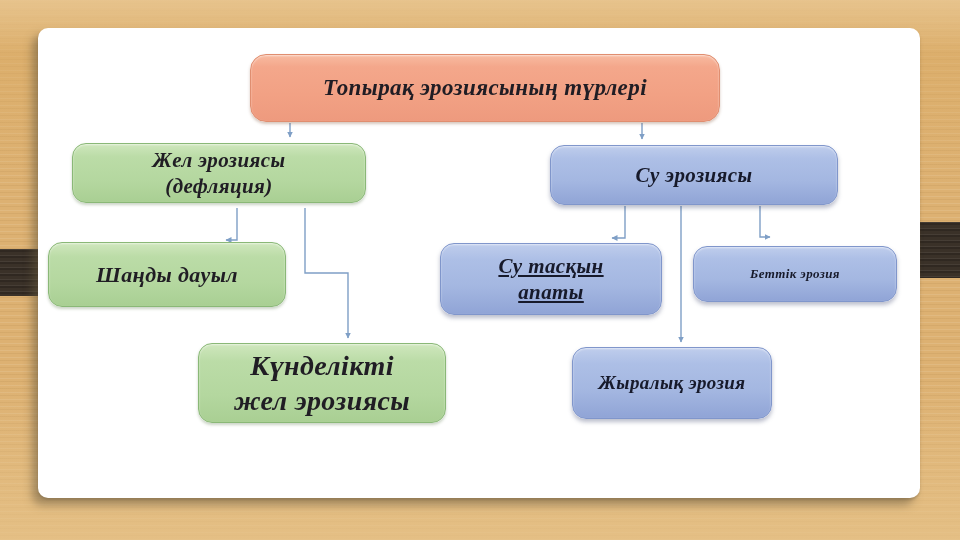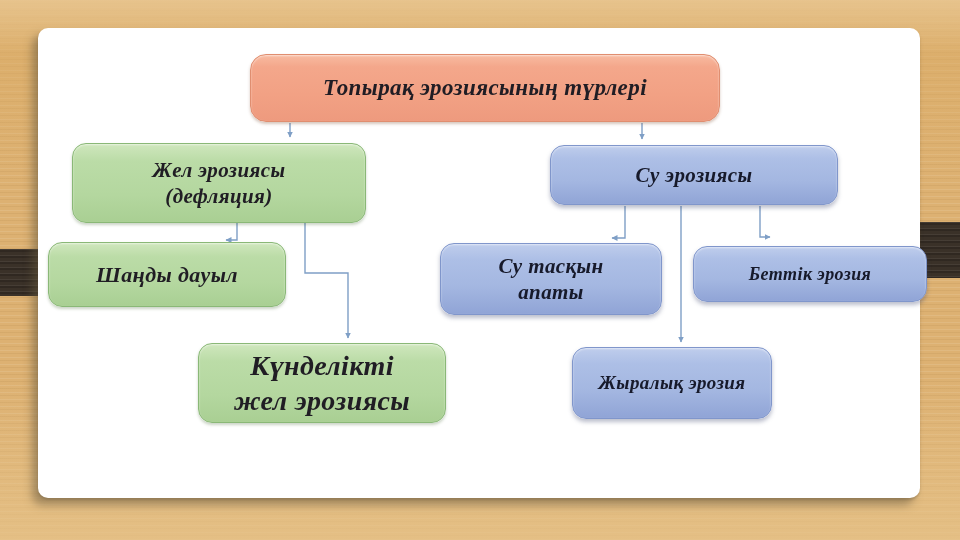--- a/index.html
+++ b/index.html
@@ -71,29 +71,29 @@
   }
   .blue {
     background: linear-gradient(180deg, #bfcdec 0%, #adbfe6 22%, #a4b7e1 60%, #90a4d6 100%);
     border: 1.5px solid #8096cb;
     border-radius: 14px;
     box-shadow: 0 3px 4px rgba(60,70,110,0.35), inset 0 1px 2px rgba(255,255,255,0.55);
     color: #171a2b;
   }
 
   .node-root            { left: 250px; top:  54px; width: 470px; height: 68px; font-size: 23px; }
-  .node-wind            { left:  72px; top: 143px; width: 294px; height: 80px; font-size: 21px; }
+  .node-wind            { left:  72px; top: 143px; width: 294px; height: 60px; font-size: 21px; }
   .node-wind span       { max-width: 185px; }
   .node-dust            { left:  48px; top: 242px; width: 238px; height: 65px; font-size: 22px; font-style: italic; }
   .node-daily           { left: 198px; top: 343px; width: 248px; height: 80px; font-size: 28px; }
   .node-daily span      { max-width: 180px; }
   .node-water           { left: 550px; top: 145px; width: 288px; height: 60px; font-size: 21px; }
   .node-flood           { left: 440px; top: 243px; width: 222px; height: 72px; font-size: 21px; }
-  .node-flood span      { max-width: 130px; }
-  .node-surface         { left: 693px; top: 246px; width: 234px; height: 56px; font-size: 18px; }
+  .node-flood span      { max-width: 130px; text-decoration: underline; }
+  .node-surface         { left: 693px; top: 246px; width: 204px; height: 56px; font-size: 13px; }
   .node-gully           { left: 572px; top: 347px; width: 200px; height: 72px; font-size: 19px; }
 </style>
 </head>
 <body>
 
 <div class="stage">
 
   <div class="stripe stripe-left"></div>
   <div class="stripe stripe-right"></div>
 

